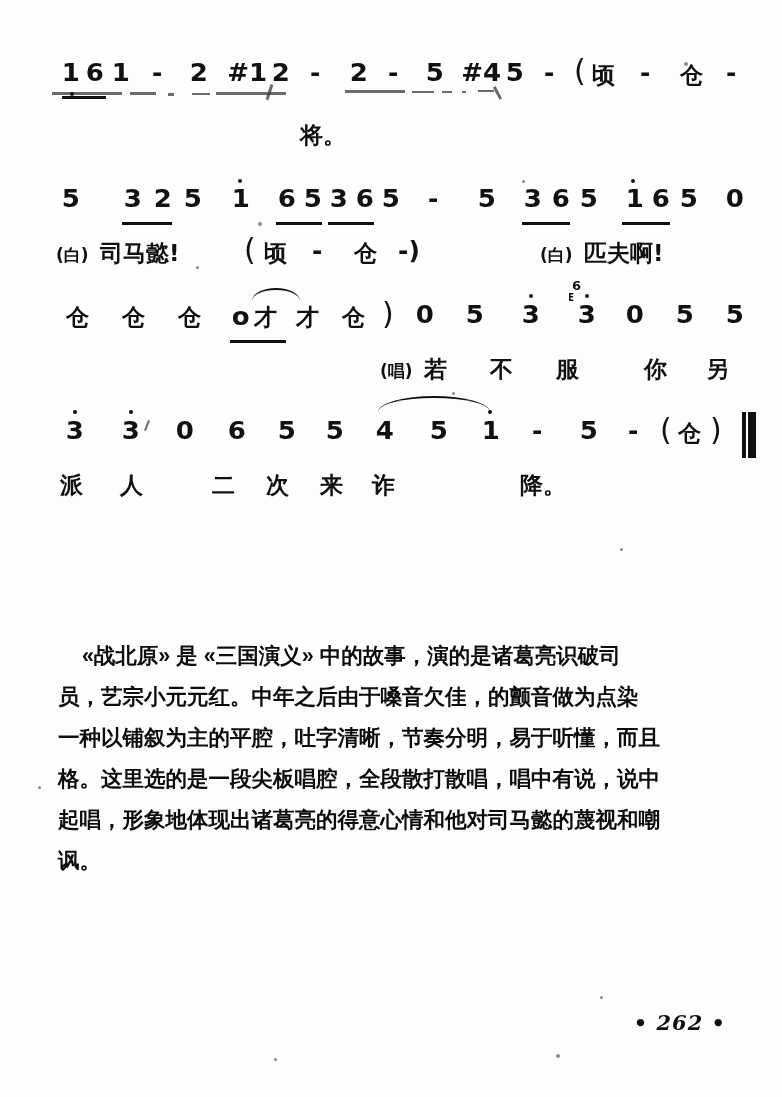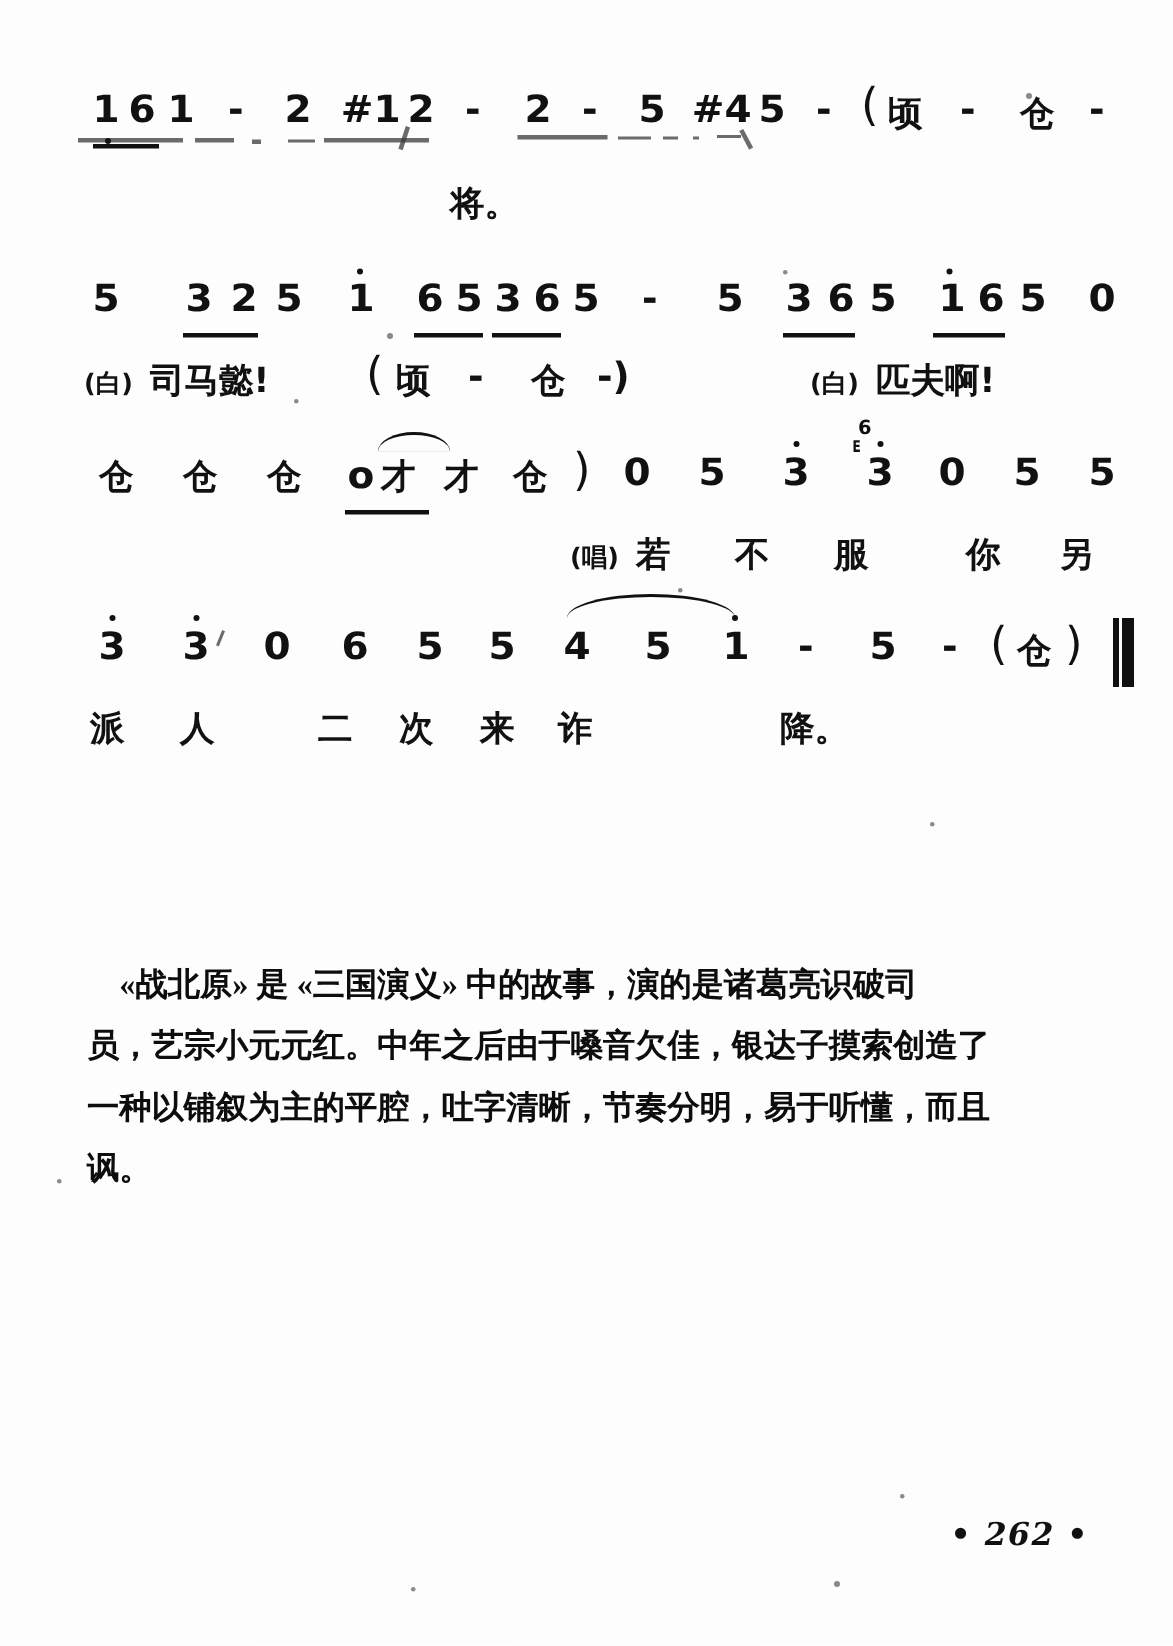--- a/index.html
+++ b/index.html
@@ -135,21 +135,21 @@
     font-weight: 700;
     transform: scaleY(1.3);
   }
 
   
   #prose {
     position: absolute;
     left: 58px;
     top: 636px;
     width: 672px;
-    font-family: Liberation Serif, serif;
+    font-family: Liberation Sans, sans-serif;
     font-weight: 700;
     font-size: 21.5px;
     line-height: 41px;
     color: #0d0d0d;
     text-align: justify;
   }
   #prose p {
     margin: 0;
     text-indent: 0;
   }
@@ -354,21 +354,23 @@
         <span class="gl han" style="left:372px; top:2px;">诈</span>
         <span class="gl han" style="left:520px; top:2px;">降。</span>
       </div>
     </div>
 
   </div>
 
   <div id="prose">
     <p>
       <span class="pline">    «战北原» 是 «三国演义» 中的故事，演的是诸葛亮识破司</span>
-      <span class="pline">员，艺宗小元元红。中年之后由于嗓音欠佳，银达子摸索创造了</span>
+      <span class="pline">员，艺宗小元元红。中年之后由于嗓音欠佳，的颤音做为点染</span>
       <span class="pline">一种以铺叙为主的平腔，吐字清晰，节奏分明，易于听懂，而且</span>
+      <span class="pline">格。这里选的是一段尖板唱腔，全段散打散唱，唱中有说，说中</span>
+      <span class="pline">起唱，形象地体现出诸葛亮的得意心情和他对司马懿的蔑视和嘲</span>
       <span class="pline">讽。</span>
     </p>
   </div>
 
   <div id="folio">• 262 •</div>
 
 </div>
 
 </body></html>

